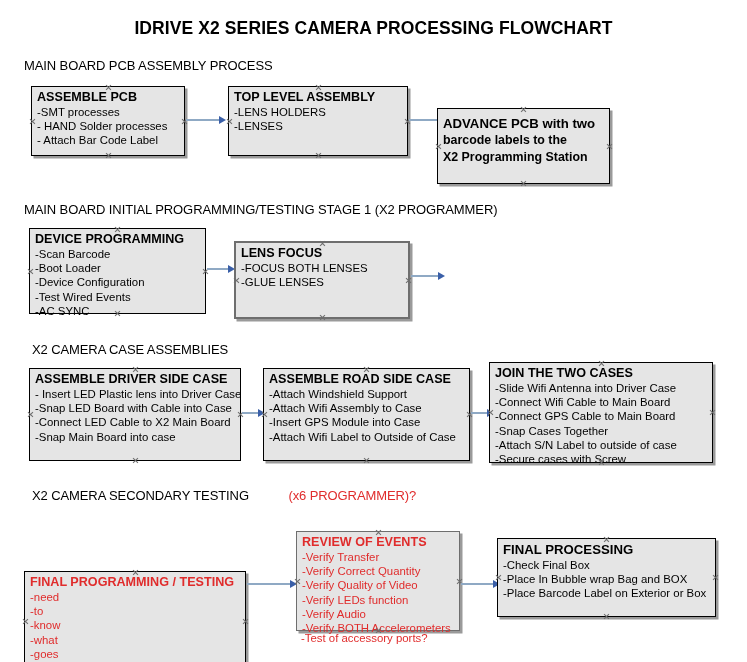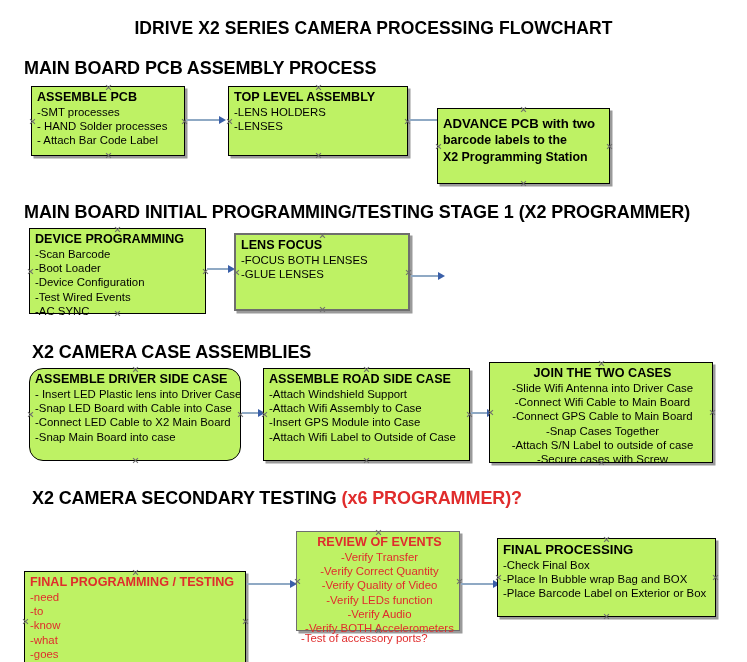--- a/index.html
+++ b/index.html
@@ -27,31 +27,32 @@
     top: 18px;
     width: 747px;
     text-align: center;
     font-size: 17.5px;
     font-weight: bold;
     letter-spacing: 0.1px;
     white-space: nowrap;
   }
   .section-head {
     position: absolute;
-    font-size: 18px;
-    font-weight: bold;
+    font-size: 13px;
+    font-weight: normal;
     white-space: nowrap;
     letter-spacing: -0.1px;
   }
   .section-head .accent {
     color: #e02c2c;
+    margin-left: 36px;
   }
   .node {
     position: absolute;
-    background: #bef264;
+    background: #e5e5e5;
     border: 1.3px solid #000000;
     box-sizing: border-box;
   }
   .node.shadowed {
     box-shadow: 2.5px 2.5px 0 0 #9a9a9a;
   }
   .node .body {
     position: absolute;
     left: 5px;
     top: 3px;
@@ -180,41 +181,41 @@
     </div>
     <span class="handle" style="left:50%; top:0;"></span>
     <span class="handle" style="left:50%; top:100%;"></span>
     <span class="handle" style="left:0; top:50%;"></span>
     <span class="handle" style="left:100%; top:50%;"></span>
   </div>
 
   <div class="conn" style="left:207px; top:268px; width:25px;"></div>
   <div class="arrowhead" style="left:228px; top:264.5px;"></div>
 
-  <div class="node shadowed" style="left:234px; top:233px; width:176px; height:78px; border-color:#6e6e6e; border-width:2px;">
+  <div class="node shadowed" style="left:234px; top:241px; width:176px; height:78px; border-color:#6e6e6e; border-width:2px;">
     <div class="body">
       <div class="node-title">LENS FOCUS</div>
       <div class="node-line">-FOCUS BOTH LENSES</div>
       <div class="node-line">-GLUE LENSES</div>
     </div>
     <span class="handle" style="left:50%; top:0;"></span>
     <span class="handle" style="left:50%; top:100%;"></span>
     <span class="handle" style="left:0; top:50%;"></span>
     <span class="handle" style="left:100%; top:50%;"></span>
   </div>
 
   <div class="conn" style="left:411px; top:275px; width:32px;"></div>
   <div class="arrowhead" style="left:438px; top:271.5px;"></div>
 
 
   <div class="section-head" style="left:32px; top:342px;">
     <span>X2 CAMERA CASE ASSEMBLIES</span>
   </div>
 
-  <div class="node" style="left:29px; top:368px; width:212px; height:93px;border-radius:14px;">
+  <div class="node" style="left:29px; top:368px; width:212px; height:93px;">
     <div class="body">
       <div class="node-title">ASSEMBLE DRIVER SIDE CASE</div>
       <div class="node-line">- Insert LED Plastic lens into Driver Case</div>
       <div class="node-line">-Snap LED Board with Cable into Case</div>
       <div class="node-line">-Connect LED Cable to X2 Main Board</div>
       <div class="node-line">-Snap Main Board into case</div>
     </div>
     <span class="handle" style="left:50%; top:0;"></span>
     <span class="handle" style="left:50%; top:100%;"></span>
     <span class="handle" style="left:0; top:50%;"></span>
@@ -234,21 +235,21 @@
     </div>
     <span class="handle" style="left:50%; top:0;"></span>
     <span class="handle" style="left:50%; top:100%;"></span>
     <span class="handle" style="left:0; top:50%;"></span>
     <span class="handle" style="left:100%; top:50%;"></span>
   </div>
 
   <div class="conn" style="left:471px; top:412px; width:20px;"></div>
   <div class="arrowhead" style="left:487px; top:408.5px;"></div>
 
-  <div class="node shadowed" style="left:489px; top:362px; width:224px; height:101px;text-align:center;">
+  <div class="node shadowed" style="left:489px; top:362px; width:224px; height:101px;">
     <div class="body">
       <div class="node-title">JOIN THE TWO CASES</div>
       <div class="node-line">-Slide Wifi Antenna into Driver Case</div>
       <div class="node-line">-Connect Wifi Cable to Main Board</div>
       <div class="node-line">-Connect GPS Cable to Main Board</div>
       <div class="node-line">-Snap Cases Together</div>
       <div class="node-line">-Attach S/N Label to outside of case</div>
       <div class="node-line">-Secure cases with Screw</div>
     </div>
     <span class="handle" style="left:50%; top:0;"></span>
@@ -273,21 +274,21 @@
     </div>
     <span class="handle" style="left:50%; top:0;"></span>
     <span class="handle" style="left:50%; top:100%;"></span>
     <span class="handle" style="left:0; top:50%;"></span>
     <span class="handle" style="left:100%; top:50%;"></span>
   </div>
 
   <div class="conn" style="left:247px; top:583px; width:47px;"></div>
   <div class="arrowhead" style="left:290px; top:579.5px;"></div>
 
-  <div class="node shadowed redtext" style="left:296px; top:531px; width:164px; height:100px; border-color:#6e6e6e;text-align:center;">
+  <div class="node shadowed redtext" style="left:296px; top:531px; width:164px; height:100px; border-color:#6e6e6e;">
     <div class="body">
       <div class="node-title">REVIEW OF EVENTS</div>
       <div class="node-line">-Verify Transfer</div>
       <div class="node-line">-Verify Correct Quantity</div>
       <div class="node-line">-Verify Quality of Video</div>
       <div class="node-line">-Verify LEDs function</div>
       <div class="node-line">-Verify Audio</div>
       <div class="node-line">-Verify BOTH Accelerometers</div>
     </div>
     <span class="handle" style="left:50%; top:0;"></span>

